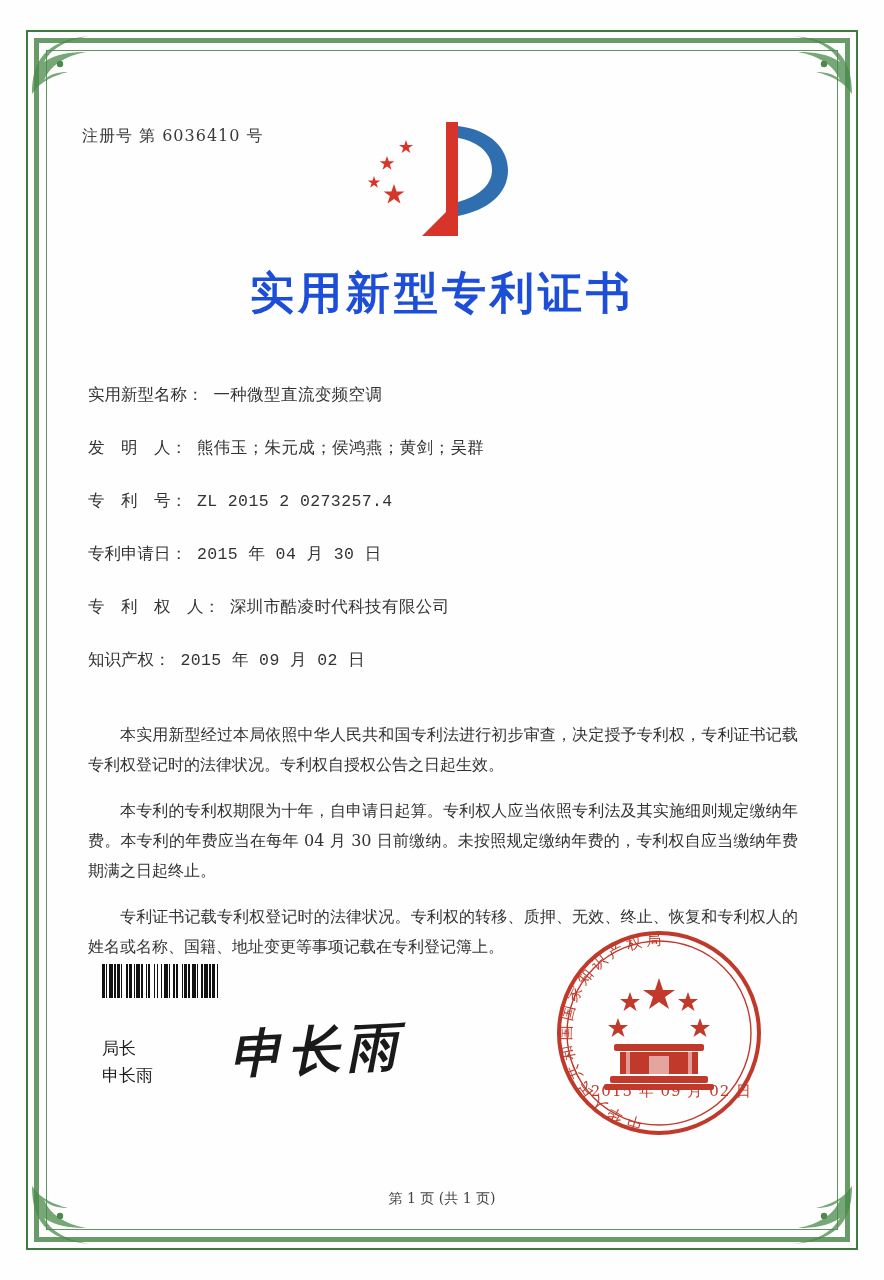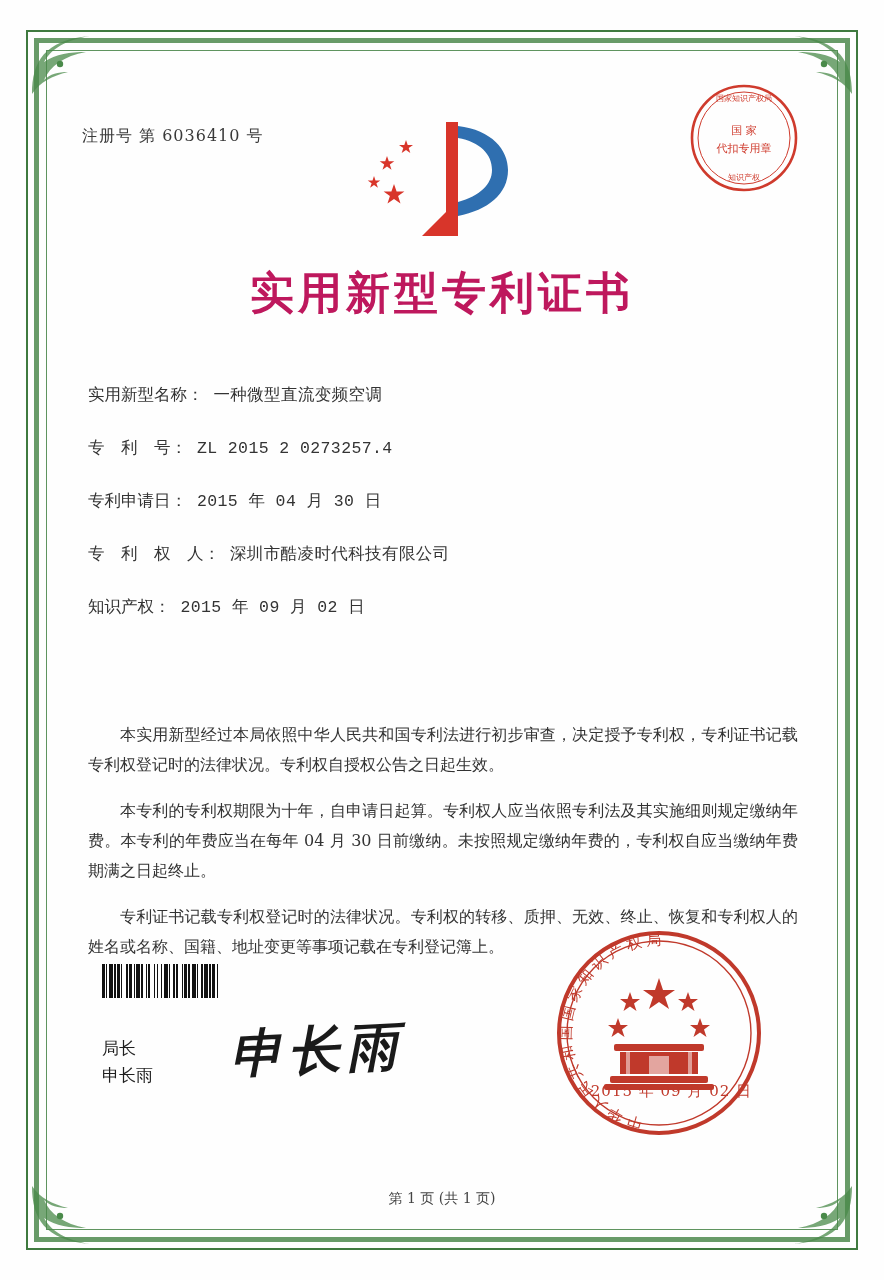--- a/index.html
+++ b/index.html
@@ -102,21 +102,21 @@
 
   .doc-title {
     position: absolute;
     left: 0;
     right: 0;
     top: 200px;
     text-align: center;
     font-size: 44px;
     letter-spacing: 4px;
     font-weight: bold;
-    color: #be185d;
+    color: #1d4ed8;
     font-family: "DejaVu Serif", "Liberation Serif", serif;
   }
 
   .fields {
     position: absolute;
     left: 28px;
     right: 28px;
     top: 320px;
   }
   .field-row {
@@ -249,36 +249,20 @@
     <svg viewBox="0 0 62 62">
       <path d="M2 60 C2 28 14 6 60 2 C36 6 22 14 14 28 C26 20 40 18 56 18 C34 22 20 32 14 46 C20 40 28 38 38 38 C22 42 10 48 2 60 Z" fill="currentColor" opacity=".75"></path>
       <circle cx="30" cy="30" r="3.2" fill="currentColor"></circle>
     </svg>
   </div>
 
   <div class="content">
 
     <div class="reg-no">注册号 第 6036410 号</div>
 
-    <div class="stamp-top">
-      <svg viewBox="0 0 112 112">
-        <circle cx="56" cy="56" r="52" fill="none" stroke="#cf3b2d" stroke-width="2.6"></circle>
-        <circle cx="56" cy="56" r="46" fill="none" stroke="#cf3b2d" stroke-width="1"></circle>
-        <g fill="#cf3b2d" font-family="DejaVu Serif, serif" font-size="8">
-          <text x="56" y="19" text-anchor="middle">国家知识产权局</text>
-        </g>
-        <g fill="#cf3b2d" font-family="DejaVu Serif, serif" font-size="11">
-          <text x="56" y="52" text-anchor="middle">国 家</text>
-          <text x="56" y="70" text-anchor="middle">代扣专用章</text>
-        </g>
-        <g fill="#cf3b2d" font-family="DejaVu Serif, serif" font-size="8">
-          <text x="56" y="98" text-anchor="middle">知识产权</text>
-        </g>
-      </svg>
-    </div>
 
     <div class="logo">
       <svg viewBox="0 0 160 125">
 
         <g fill="#d8352a">
           <polygon points="32,68 34.6,75.4 42.4,75.4 36.1,80.1 38.5,87.5 32,82.9 25.5,87.5 27.9,80.1 21.6,75.4 29.4,75.4"></polygon>
           <polygon points="25,40 26.8,45.2 32.3,45.2 27.8,48.5 29.5,53.7 25,50.5 20.5,53.7 22.2,48.5 17.7,45.2 23.2,45.2"></polygon>
           <polygon points="44,24 45.7,29 51,29 46.7,32.1 48.3,37.1 44,34 39.7,37.1 41.3,32.1 37,29 42.3,29"></polygon>
           <polygon points="12,60 13.5,64.5 18.3,64.5 14.4,67.3 15.9,71.8 12,69 8.1,71.8 9.6,67.3 5.7,64.5 10.5,64.5"></polygon>
         </g>
@@ -289,20 +273,24 @@
         <path d="M96,10 C130,14 146,34 146,54 C146,78 126,94 96,100 L96,86 C118,80 130,68 130,54 C130,38 118,26 96,22 Z" fill="#2f6fb0"></path>
       </svg>
     </div>
 
     <div class="doc-title">实用新型专利证书</div>
 
     <div class="fields">
       <div class="field-row">
         <span class="field-label">实用新型名称：</span>
         <span class="field-value">一种微型直流变频空调</span>
+      </div>
+      <div class="field-row">
+        <span class="field-label">发　明　人：</span>
+        <span class="field-value">熊伟玉；朱元成；侯鸿燕；黄剑；吴群</span>
       </div>
       <div class="field-row">
         <span class="field-label">专　利　号：</span>
         <span class="field-value">ZL 2015 2 0273257.4</span>
       </div>
       <div class="field-row">
         <span class="field-label">专利申请日：</span>
         <span class="field-value">2015 年 04 月 30 日</span>
       </div>
       <div class="field-row">

